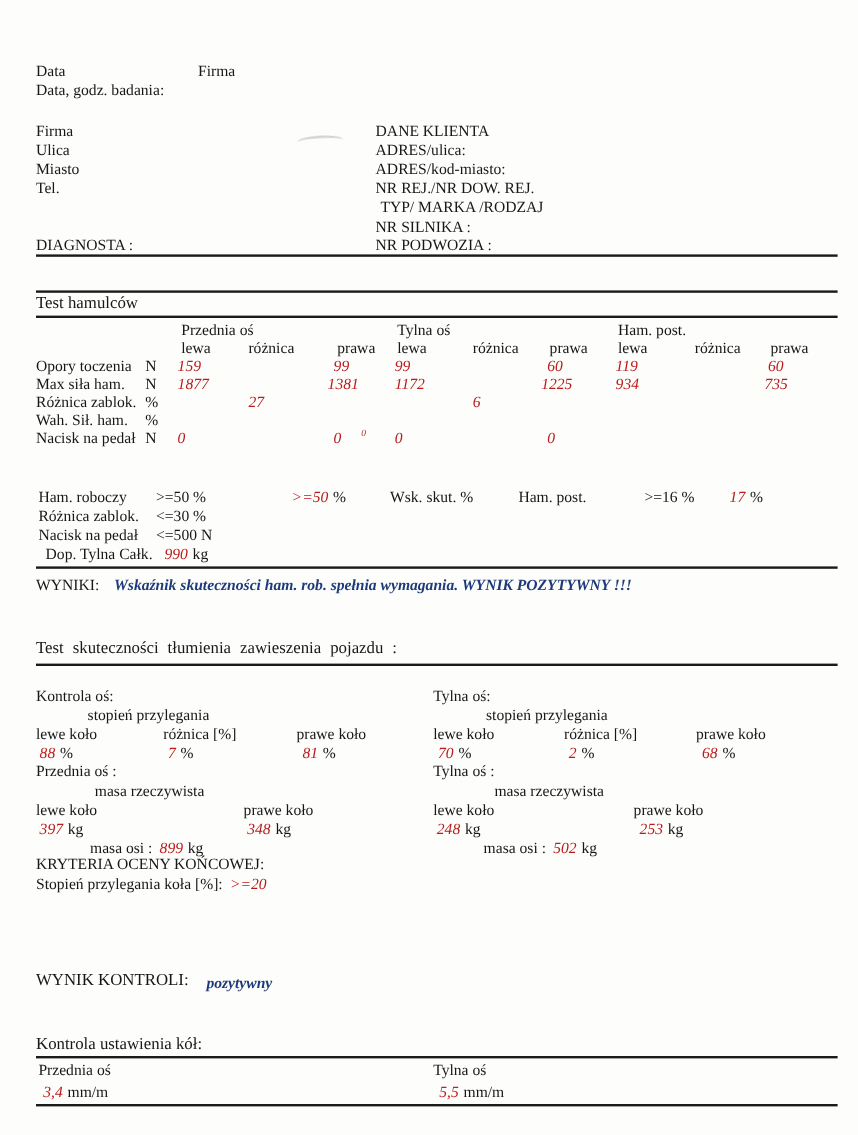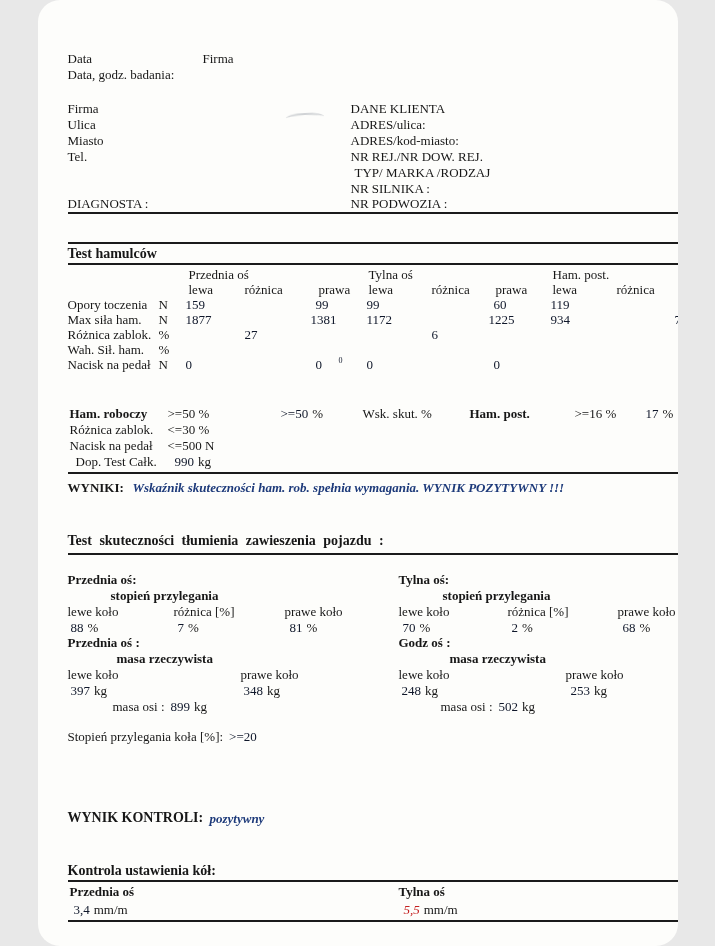--- a/index.html
+++ b/index.html
@@ -1,24 +1,24 @@
 <!DOCTYPE html>
 <html><head>
 <meta charset="utf-8">
 <style>
   html,body{margin:0;padding:0;background:#e8e8e8;}
   .page{
-    position:relative;width:640px;height:946px;margin:0 auto;
+    position:relative;width:715px;height:946px;margin:0 auto;
     background:#fdfdfb;overflow:hidden;
     font-family:"Liberation Serif","DejaVu Serif",serif;
-    font-size:13px;color:#171717;border-radius:22px;
+    font-size:13px;color:#171717;
   }
   .L{position:absolute;white-space:nowrap;}
-  .b{font-weight:700;}
-  .v{color:#0f172a;}
+  .b{font-weight:400;}
+  .v{color:#b91c1c;font-style:italic;}
   .vb{color:#1d3a7a;font-style:italic;font-weight:700;}
   .vr{color:#c42020;font-style:italic;text-align:center;}
   .u{margin-left:4px;}
   .rule{position:absolute;background:#1b1b1b;}
   .t14{font-size:14px;}
   .sup0{font-size:8px;}
   .gap6{margin-left:6px;}
   .artifact{
     position:absolute;left:248px;top:113px;width:38px;height:7px;
     border-top:2px solid #9aa0a8;border-radius:50%;opacity:.45;
@@ -114,32 +114,32 @@
   <div class="L b" style="left:432px;top:406px">Ham. post.</div>
   <div class="L" style="left:537px;top:406px">&gt;=16 %</div>
   <div class="L" style="left:608px;top:406px"><span class="v">17</span><span class="u">%</span></div>
 
   <div class="L" style="left:32px;top:422px">Różnica zablok.</div>
   <div class="L" style="left:130px;top:422px">&lt;=30 %</div>
 
   <div class="L" style="left:32px;top:438px">Nacisk na pedał</div>
   <div class="L" style="left:130px;top:438px">&lt;=500 N</div>
 
-  <div class="L" style="left:38px;top:454px">Dop. Test Całk.</div>
+  <div class="L" style="left:38px;top:454px">Dop. Tylna Całk.</div>
   <div class="L" style="left:137px;top:454px"><span class="v">990</span><span class="u">kg</span></div>
 
   <div class="rule" style="left:30px;top:472px;width:668px;height:2px"></div>
 
   <div class="L b" style="left:30px;top:480px">WYNIKI:</div>
   <div class="L vb" style="left:95px;top:480px">Wskaźnik skuteczności ham. rob. spełnia wymagania. WYNIK POZYTYWNY !!!</div>
 
   <div class="L b t14 spacedtitle" style="left:30px;top:533px">Test skuteczności tłumienia zawieszenia pojazdu :</div>
   <div class="rule" style="left:30px;top:553px;width:668px;height:2px"></div>
 
-  <div class="L b" style="left:30px;top:572px">Przednia oś:</div>
+  <div class="L b" style="left:30px;top:572px">Kontrola oś:</div>
   <div class="L b" style="left:73px;top:588px">stopień przylegania</div>
   <div class="L" style="left:30px;top:604px">lewe koło</div>
   <div class="L" style="left:136px;top:604px">różnica [%]</div>
   <div class="L" style="left:247px;top:604px">prawe koło</div>
   <div class="L" style="left:33px;top:620px"><span class="v">88</span><span class="u">%</span></div>
   <div class="L" style="left:140px;top:620px"><span class="v">7</span><span class="u">%</span></div>
   <div class="L" style="left:252px;top:620px"><span class="v">81</span><span class="u">%</span></div>
 
   <div class="L b" style="left:361px;top:572px">Tylna oś:</div>
   <div class="L b" style="left:405px;top:588px">stopień przylegania</div>
@@ -151,28 +151,29 @@
   <div class="L" style="left:585px;top:620px"><span class="v">68</span><span class="u">%</span></div>
 
   <div class="L b" style="left:30px;top:635px">Przednia oś :</div>
   <div class="L b" style="left:79px;top:651px">masa rzeczywista</div>
   <div class="L" style="left:30px;top:667px">lewe koło</div>
   <div class="L" style="left:203px;top:667px">prawe koło</div>
   <div class="L" style="left:33px;top:683px"><span class="v">397</span><span class="u">kg</span></div>
   <div class="L" style="left:206px;top:683px"><span class="v">348</span><span class="u">kg</span></div>
   <div class="L" style="left:75px;top:699px"><span>masa osi :</span><span class="v gap6">899</span><span class="u">kg</span></div>
 
-  <div class="L b" style="left:361px;top:635px">Godz oś :</div>
+  <div class="L b" style="left:361px;top:635px">Tylna oś :</div>
   <div class="L b" style="left:412px;top:651px">masa rzeczywista</div>
   <div class="L" style="left:361px;top:667px">lewe koło</div>
   <div class="L" style="left:528px;top:667px">prawe koło</div>
   <div class="L" style="left:364px;top:683px"><span class="v">248</span><span class="u">kg</span></div>
   <div class="L" style="left:533px;top:683px"><span class="v">253</span><span class="u">kg</span></div>
   <div class="L" style="left:403px;top:699px"><span>masa osi :</span><span class="v gap6">502</span><span class="u">kg</span></div>
 
+  <div class="L b" style="left:30px;top:712px">KRYTERIA OCENY KOŃCOWEJ:</div>
   <div class="L" style="left:30px;top:729px"><span>Stopień przylegania koła [%]:</span><span class="v gap6">&gt;=20</span></div>
 
   <div class="L b t14" style="left:30px;top:810px">WYNIK KONTROLI:</div>
   <div class="L vb" style="left:172px;top:811px">pozytywny</div>
 
   <div class="L b t14" style="left:30px;top:863px">Kontrola ustawienia kół:</div>
   <div class="rule" style="left:30px;top:880px;width:668px;height:2px"></div>
 
   <div class="L b" style="left:32px;top:884px">Przednia oś</div>
   <div class="L b" style="left:361px;top:884px">Tylna oś</div>

